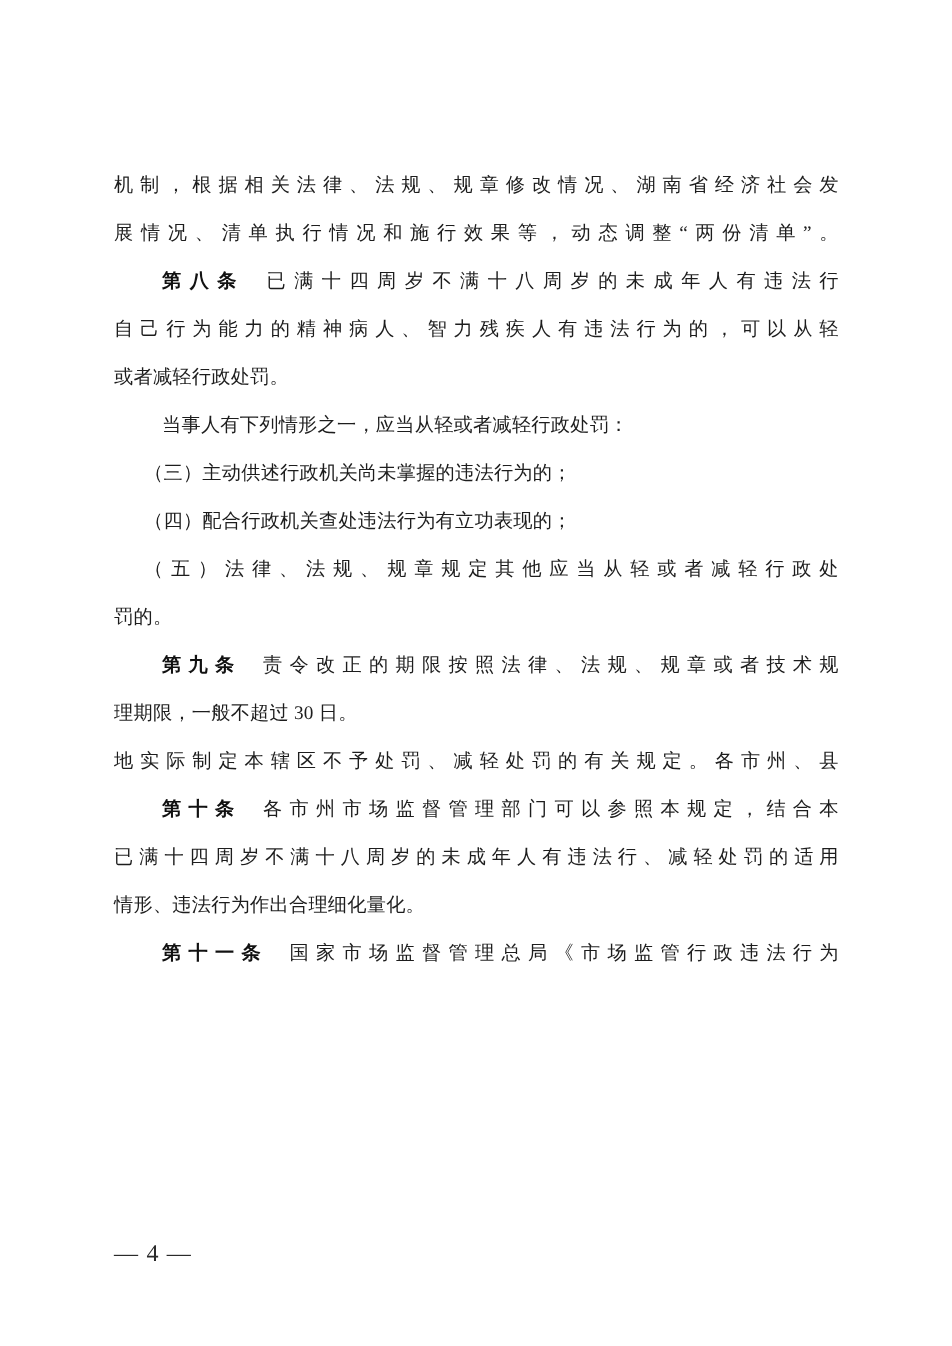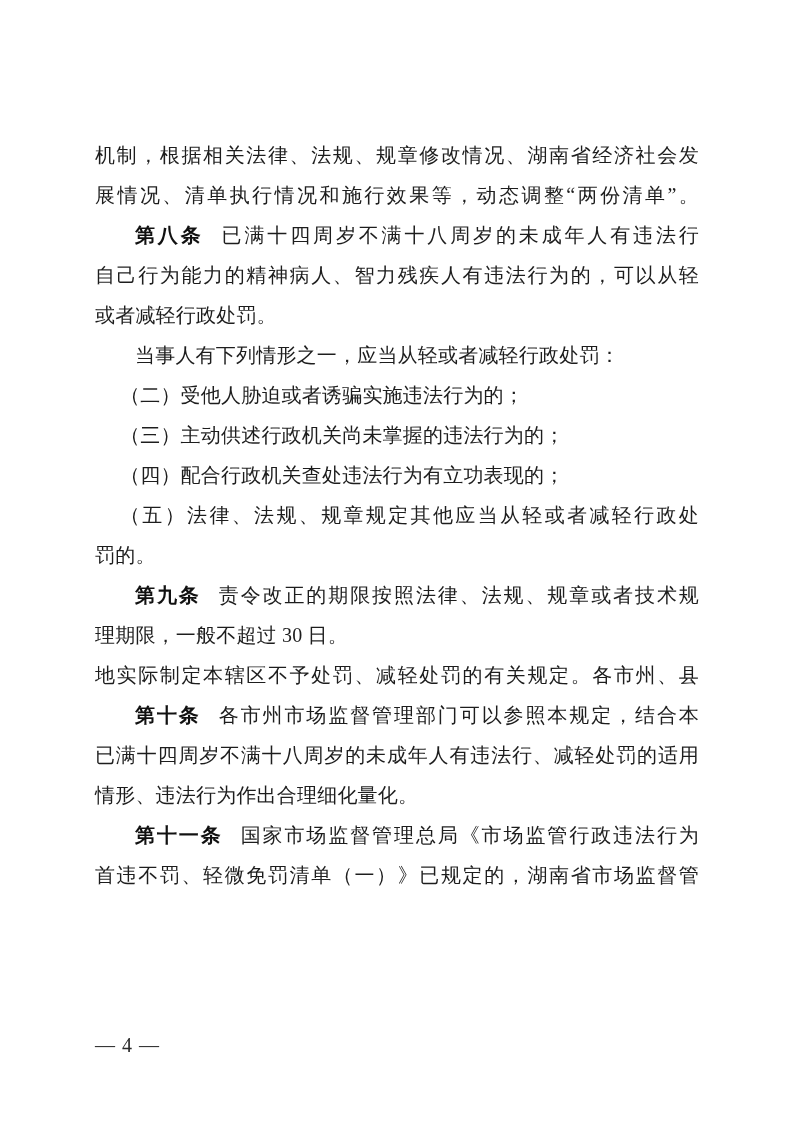--- a/index.html
+++ b/index.html
@@ -16,21 +16,21 @@
     color: #1d1d1d;
   }
   .content {
     position: absolute;
     left: 95px; top: 135px;
     width: 604px;
   }
   .line {
     height: 40px;
     line-height: 40px;
-    font-size: 20px;
+    font-size: 16px;
     text-align: justify;
     text-justify: inter-character;
     letter-spacing: 0.2px;
   }
   .line.fill {
     text-align-last: justify;
   }
   .ind-2 { padding-left: 40px; }  
   .ind-1 { padding-left: 25px; }  
   .article-no {
@@ -51,30 +51,28 @@
 <body>
 
 <div class="page">
   <main class="content">
       <div class="line fill"><span>机制，根据相关法律、法规、规章修改情况、湖南省经济社会发</span></div>
       <div class="line fill"><span>展情况、清单执行情况和施行效果等，动态调整“两份清单”。</span></div>
       <div class="line fill ind-2"><b class="article-no">第八条</b><span>已满十四周岁不满十八周岁的未成年人有违法行</span></div>
       <div class="line fill"><span>自己行为能力的精神病人、智力残疾人有违法行为的，可以从轻</span></div>
       <div class="line"><span>或者减轻行政处罚。</span></div>
       <div class="line ind-2"><span>当事人有下列情形之一，应当从轻或者减轻行政处罚：</span></div>
-      <div class="line ind-1"><span>（二）受他人胁迫或者诱骗实施违法行为的；</span></div>
       <div class="line ind-1"><span>（三）主动供述行政机关尚未掌握的违法行为的；</span></div>
       <div class="line ind-1"><span>（四）配合行政机关查处违法行为有立功表现的；</span></div>
       <div class="line fill ind-1"><span>（五）法律、法规、规章规定其他应当从轻或者减轻行政处</span></div>
       <div class="line"><span>罚的。</span></div>
       <div class="line fill ind-2"><b class="article-no">第九条</b><span>责令改正的期限按照法律、法规、规章或者技术规</span></div>
       <div class="line"><span>理期限，一般不超过 30 日。</span></div>
       <div class="line fill"><span>地实际制定本辖区不予处罚、减轻处罚的有关规定。各市州、县</span></div>
       <div class="line fill ind-2"><b class="article-no">第十条</b><span>各市州市场监督管理部门可以参照本规定，结合本</span></div>
       <div class="line fill"><span>已满十四周岁不满十八周岁的未成年人有违法行、减轻处罚的适用</span></div>
       <div class="line"><span>情形、违法行为作出合理细化量化。</span></div>
       <div class="line fill ind-2"><b class="article-no">第十一条</b><span>国家市场监督管理总局《市场监管行政违法行为</span></div>
-      <div class="line fill"><span>首违不罚、轻微免罚清单（一）》已规定的，湖南省市场监督管</span></div>
     </main>
   <footer class="page-footer">
     <span>— 4 —</span>
   </footer>
 </div>
 
 </body></html>

